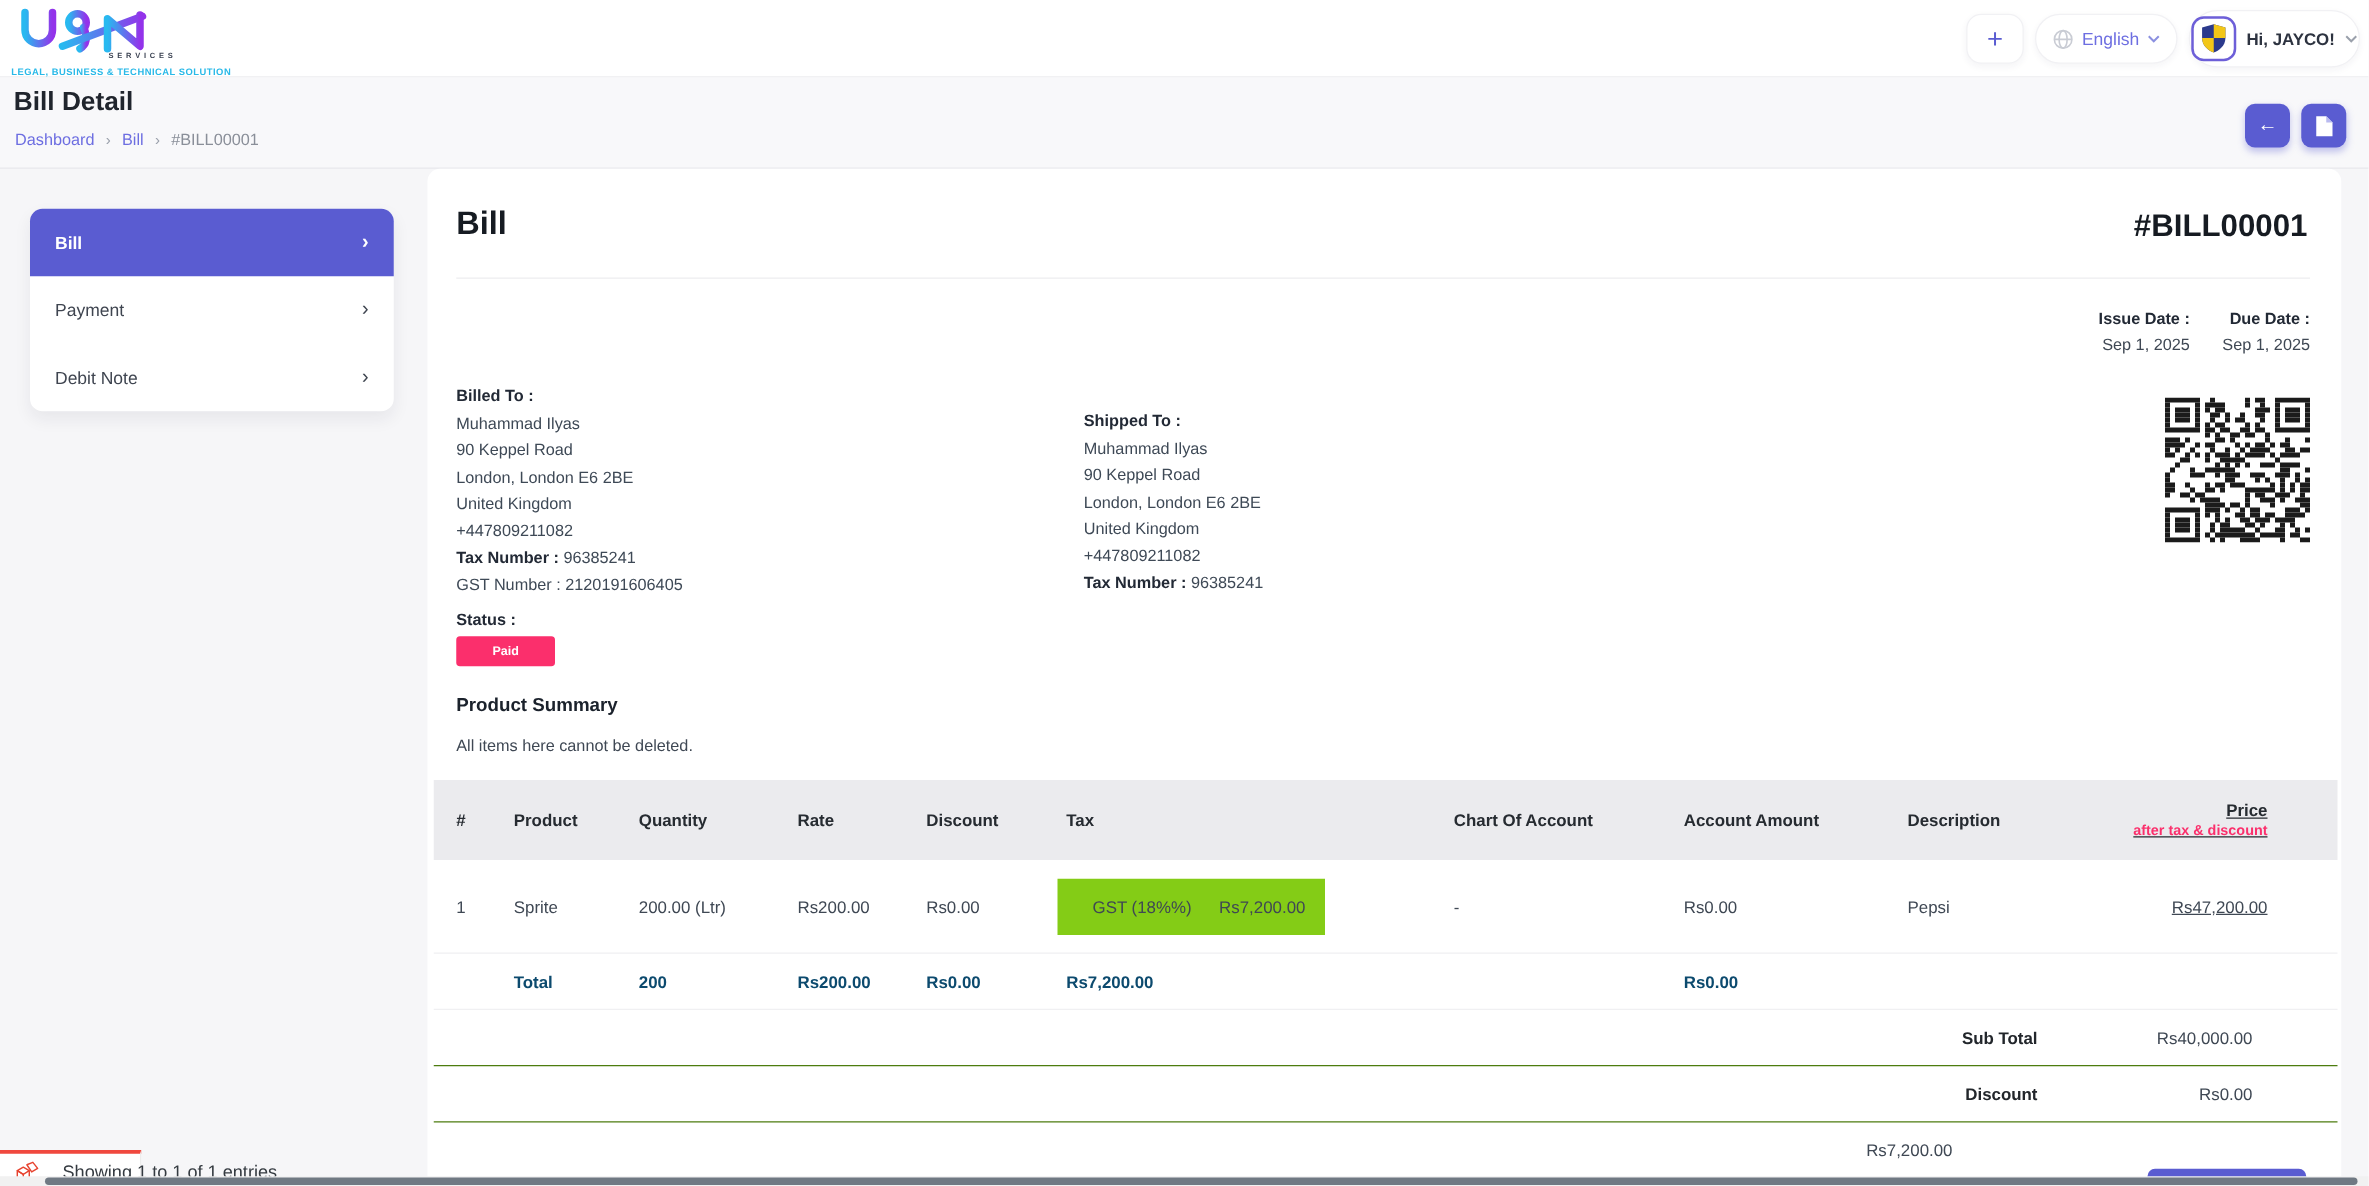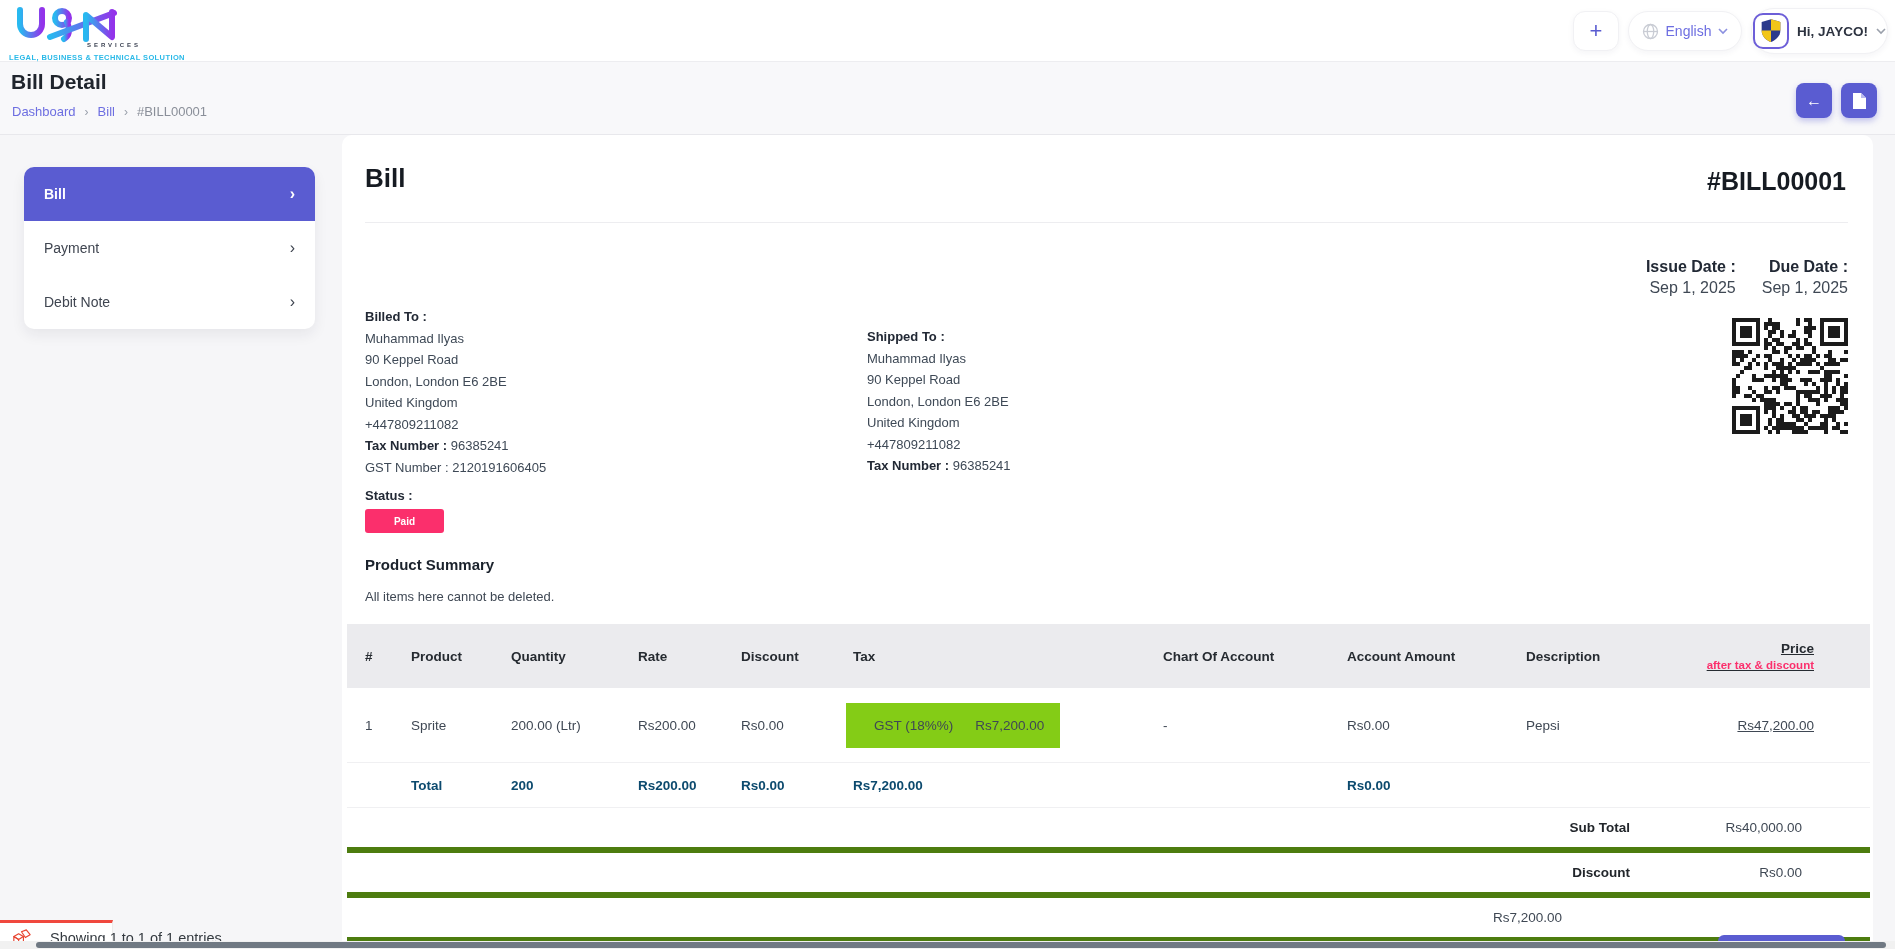--- a/index.html
+++ b/index.html
@@ -37,21 +37,21 @@
   
   .side-card { position:absolute; left:24px; top:167px; width:291px; height:162px; background:#fff; border-radius:10px; box-shadow:0 6px 14px rgba(30,30,60,.07); }
   .side-item { height:54px; display:flex; align-items:center; justify-content:space-between; padding:0 20px; font-size:14px; color:#3f4550; cursor:pointer; }
   .side-item.active { background:#5a5cd1; color:#fff; border-radius:10px 10px 0 0; font-weight:bold; }
   .chev-right { font-size:16px; line-height:1; }
   
   .main-card { position:absolute; left:342px; top:135px; width:1531px; height:814px; background:#fff; border-radius:10px 10px 0 0; }
   .bill-heading { position:absolute; left:365px; top:163px; font-size:26px; font-weight:bold; color:#161b22; }
   .bill-number { position:absolute; right:49px; top:167px; font-size:25px; font-weight:bold; color:#161b22; }
   .rule-1 { position:absolute; left:365px; top:222px; width:1483px; height:1px; background:#ededf0; }
-  .dates { position:absolute; right:47px; top:256px; display:flex; gap:26px; text-align:right; font-size:16px; line-height:21px; }
+  .dates { position:absolute; right:47px; top:244px; display:flex; gap:26px; text-align:right; font-size:13px; line-height:21px; }
   .date-label { font-weight:bold; color:#222935; }
   .date-value { color:#3f4854; }
   .addr { position:absolute; top:306px; font-size:13px; line-height:21.5px; color:#3e4956; }
   .addr-billed { left:365px; }
   .addr-shipped { left:867px;margin-top:20px; }
   .addr-label { font-weight:bold; color:#222935; }
   .addr b { color:#222935; }
   .qr-box { position:absolute; left:1732px; top:318px; width:117px; height:112px; }
   .status-label { position:absolute; left:365px; top:488px; font-size:13px; font-weight:bold; color:#222935; }
   .status-badge { position:absolute; left:365px; top:509px; width:79px; height:24px; background:#fb2f6c; border-radius:3px; color:#fff; font-size:10px; font-weight:bold; display:flex; align-items:center; justify-content:center; }
@@ -61,21 +61,21 @@
   .tbl { position:absolute; left:347px; top:624px; width:1523px; font-size:13.5px; }
   .trow { display:grid; grid-template-columns:44px 100px 127px 103px 112px 310px 184px 179px 177px 187px; align-items:center; }
   .trow > div { padding-left:20px; }
   .trow > div:first-child { padding-left:18px; }
   .thead { background:#ebebee; height:64px; font-weight:bold; color:#262b31; }
   .cell-price { text-align:right; padding-right:56px !important;text-decoration:underline; }
   .price-note { font-size:11.5px; color:#fb2f6c; margin-top:3px; white-space:nowrap; }
   .tdata { height:75px; border-bottom:1px solid #f0f0f2; color:#3f4854; }
   .tax-chip { display:inline-flex; align-items:center; gap:22px; background:#84cc16; padding:15px 16px 15px 28px; margin-left:-7px; white-space:nowrap; }
   .ttotal { height:45px; border-bottom:1px solid #f0f0f2; font-weight:bold; color:#0c4a6e; }
-  .srow { display:grid; grid-template-columns:1283px 240px; height:45px; align-items:center; border-bottom:6px solid #4d7c0f; }
+  .srow { display:grid; grid-template-columns:1283px 240px; height:45px; align-items:center; border-bottom:1px solid #4d7c0f; }
   .srow .s-label { text-align:right; font-weight:bold; color:#22262b; }
   .srow .s-value { text-align:right; padding-right:68px; color:#3f4854; }
   
   .add-item-btn { position:absolute; left:1718px; top:935px; width:127px; height:32px; background:#5a5cd1; border-radius:6px; color:#fff; font-size:13px; display:flex; align-items:center; justify-content:center; gap:6px; cursor:pointer; }
   .debugbar { position:absolute; left:0; top:920px; width:113px; height:29px; background:#fff; border-top:3px solid #f0483e; border-right:1px solid #ececec; }
   .debug-icon { position:absolute; left:10px; top:4px; width:23px; height:23px; cursor:pointer; }
   .showing { position:absolute; left:50px; top:930px; font-size:14.5px; color:#343a40; white-space:nowrap; }
   .hscroll-track { position:absolute; left:0; top:941px; width:1895px; height:8px; background:#f1f1f1; }
   .hscroll-thumb { position:absolute; left:36px; top:1px; width:1850px; height:6px; background:#707983; border-radius:3px; cursor:grab; }
 </style>

